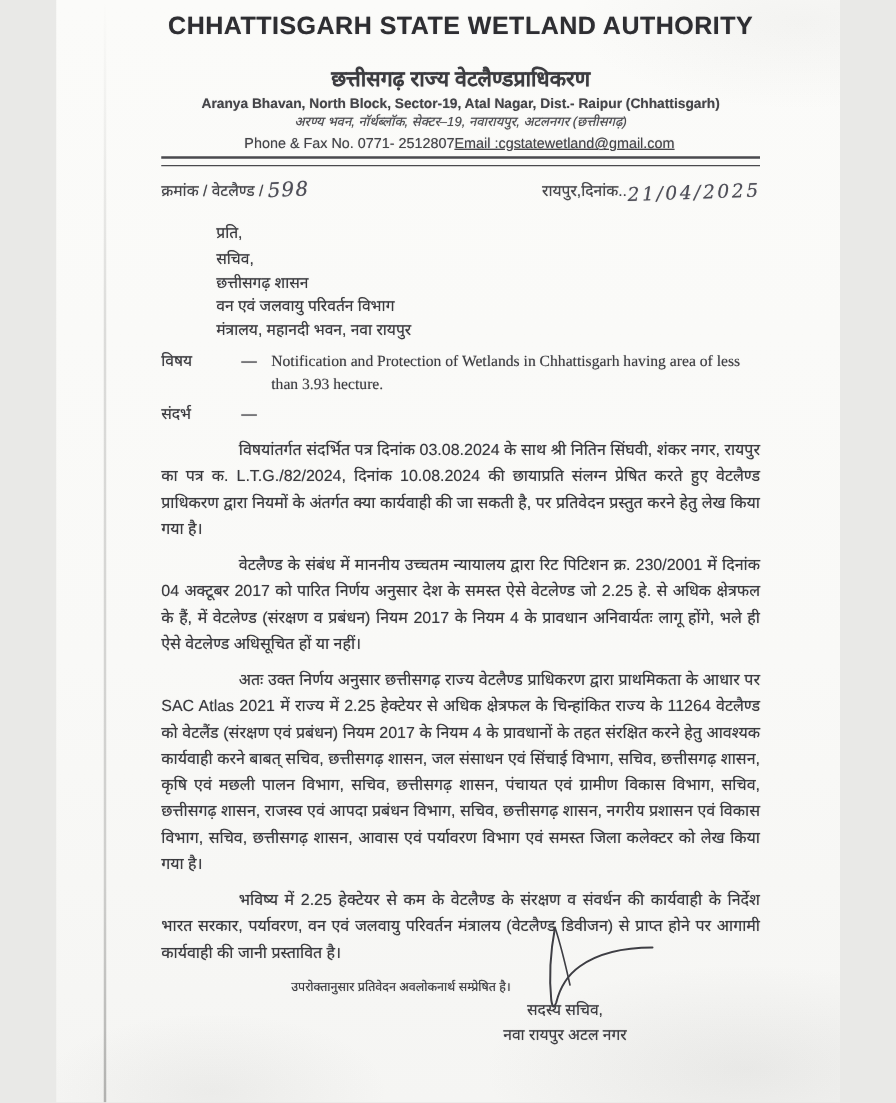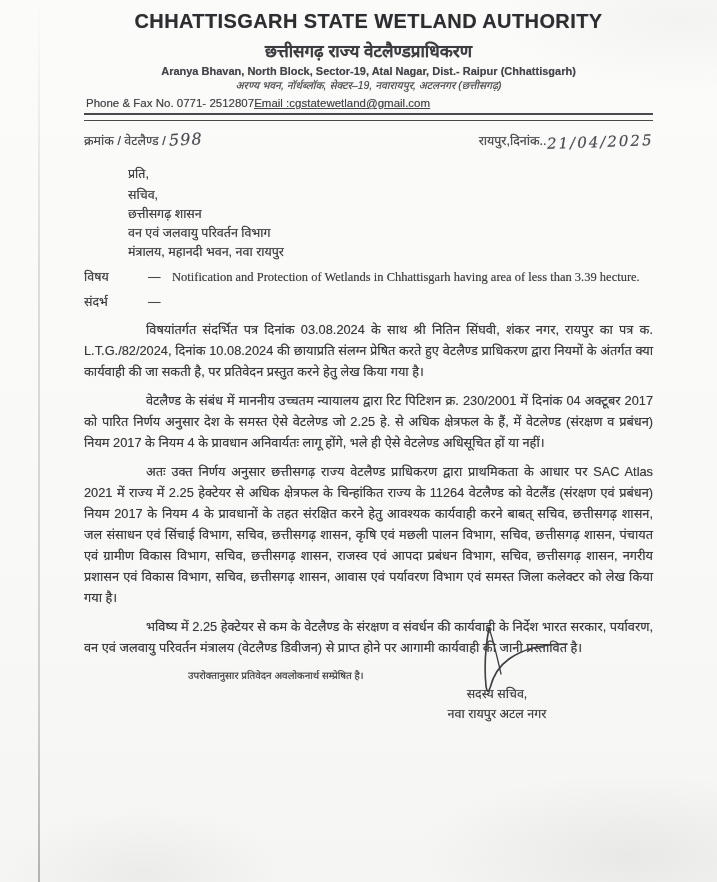--- a/index.html
+++ b/index.html
@@ -1,18 +1,18 @@
 <!DOCTYPE html>
 <html><head>
 <meta charset="utf-8">
 <style>
   html,body{margin:0;padding:0;background:#e9e9e7;}
   .page{
     position:relative;
-    width:717px;height:882px;
+    width:627px;height:882px;
     margin:0 auto;
     background:
       radial-gradient(ellipse 300px 120px at 88% 97%, rgba(120,120,118,.10), rgba(0,0,0,0) 70%),
       radial-gradient(ellipse 200px 90px at 20% 99%, rgba(120,120,118,.08), rgba(0,0,0,0) 70%),
       radial-gradient(ellipse 260px 100px at 95% 2%, rgba(140,140,138,.07), rgba(0,0,0,0) 70%),
       linear-gradient(180deg,#fbfbf9 0%,#f9f9f7 60%,#f5f5f3 100%);
     color:#3a3a3e;
     font-family:"Liberation Sans","DejaVu Sans",sans-serif;
     overflow:hidden;
     box-sizing:border-box;
@@ -20,24 +20,24 @@
   }
   .page *{text-shadow:0 0 .7px rgba(70,70,75,.55);}
   .scan-edge{
     position:absolute;left:38px;top:0;bottom:0;width:2px;
     background:linear-gradient(180deg,rgba(0,0,0,0) 0%,rgba(130,130,128,.25) 30%,rgba(130,130,128,.35) 80%,rgba(100,100,98,.45) 100%);
     text-shadow:none;
   }
   
   .letterhead{text-align:center;}
   .title-en{margin:2px 0 0;font-size:20px;font-weight:bold;letter-spacing:.4px;color:#2e2e32;}
-  .title-hi{margin:6px 0 0;font-size:17px;font-weight:bold;color:#3c3c40;}
+  .title-hi{margin:18px 0 0;font-size:17px;font-weight:bold;color:#3c3c40;}
   .addr-en{margin-top:3px;font-size:11px;font-weight:bold;color:#454549;}
   .addr-hi{margin-top:1px;font-size:10.5px;color:#4c4c50;font-style:italic;}
-  .contact-row{display:flex;justify-content:flex-start;align-items:baseline;margin-top:5px;font-size:11.5px;color:#454549;padding:0 4px 0 2px;}
+  .contact-row{display:flex;justify-content:center;align-items:baseline;margin-top:5px;font-size:11.5px;color:#454549;padding:0 4px 0 2px;}
   .email{text-decoration:underline;}
   .double-rule{margin-top:4px;height:5px;border-top:2.5px solid #4a4a4e;border-bottom:1.5px solid #4a4a4e;text-shadow:none;}
   
   .ref-row{display:flex;justify-content:space-between;align-items:baseline;margin-top:9px;font-size:12.5px;color:#46464a;}
   .hand{
     font-family:"DejaVu Serif","Liberation Serif",serif;
     font-style:italic;font-size:16px;color:#4e4e58;
     display:inline-block;transform:rotate(-3deg);letter-spacing:1px;
   }
   .hand-date{transform:rotate(-2deg) translateY(2px);letter-spacing:2px;font-size:15px;}
@@ -91,21 +91,21 @@
   <div class="recipient">
     <div>सचिव,</div>
     <div>छत्तीसगढ़ शासन</div>
     <div>वन एवं जलवायु परिवर्तन विभाग</div>
     <div>मंत्रालय, महानदी भवन, नवा रायपुर</div>
   </div>
 
   <div class="label-row">
     <span>विषय</span>
     <span>—</span>
-    <span class="text-en">Notification and Protection of Wetlands in Chhattisgarh having area of less than 3.39 hecture.</span>
+    <span class="text-en">Notification and Protection of Wetlands in Chhattisgarh having area of less than 3.93 hecture.</span>
   </div>
 
   <div class="label-row">
     <span>संदर्भ</span>
     <span>—</span>
   </div>
 
   <div class="body">
     <p>विषयांतर्गत संदर्भित पत्र दिनांक 03.08.2024 के साथ श्री नितिन सिंघवी, शंकर नगर, रायपुर का पत्र क. L.T.G./82/2024, दिनांक 10.08.2024 की छायाप्रति संलग्न प्रेषित करते हुए वेटलैण्ड प्राधिकरण द्वारा नियमों के अंतर्गत क्या कार्यवाही की जा सकती है, पर प्रतिवेदन प्रस्तुत करने हेतु लेख किया गया है।</p>
     <p>वेटलैण्ड के संबंध में माननीय उच्चतम न्यायालय द्वारा रिट पिटिशन क्र. 230/2001 में दिनांक 04 अक्टूबर 2017 को पारित निर्णय अनुसार देश के समस्त ऐसे वेटलेण्ड जो 2.25 हे. से अधिक क्षेत्रफल के हैं, में वेटलेण्ड (संरक्षण व प्रबंधन) नियम 2017 के नियम 4 के प्रावधान अनिवार्यतः लागू होंगे, भले ही ऐसे वेटलेण्ड अधिसूचित हों या नहीं।</p>

